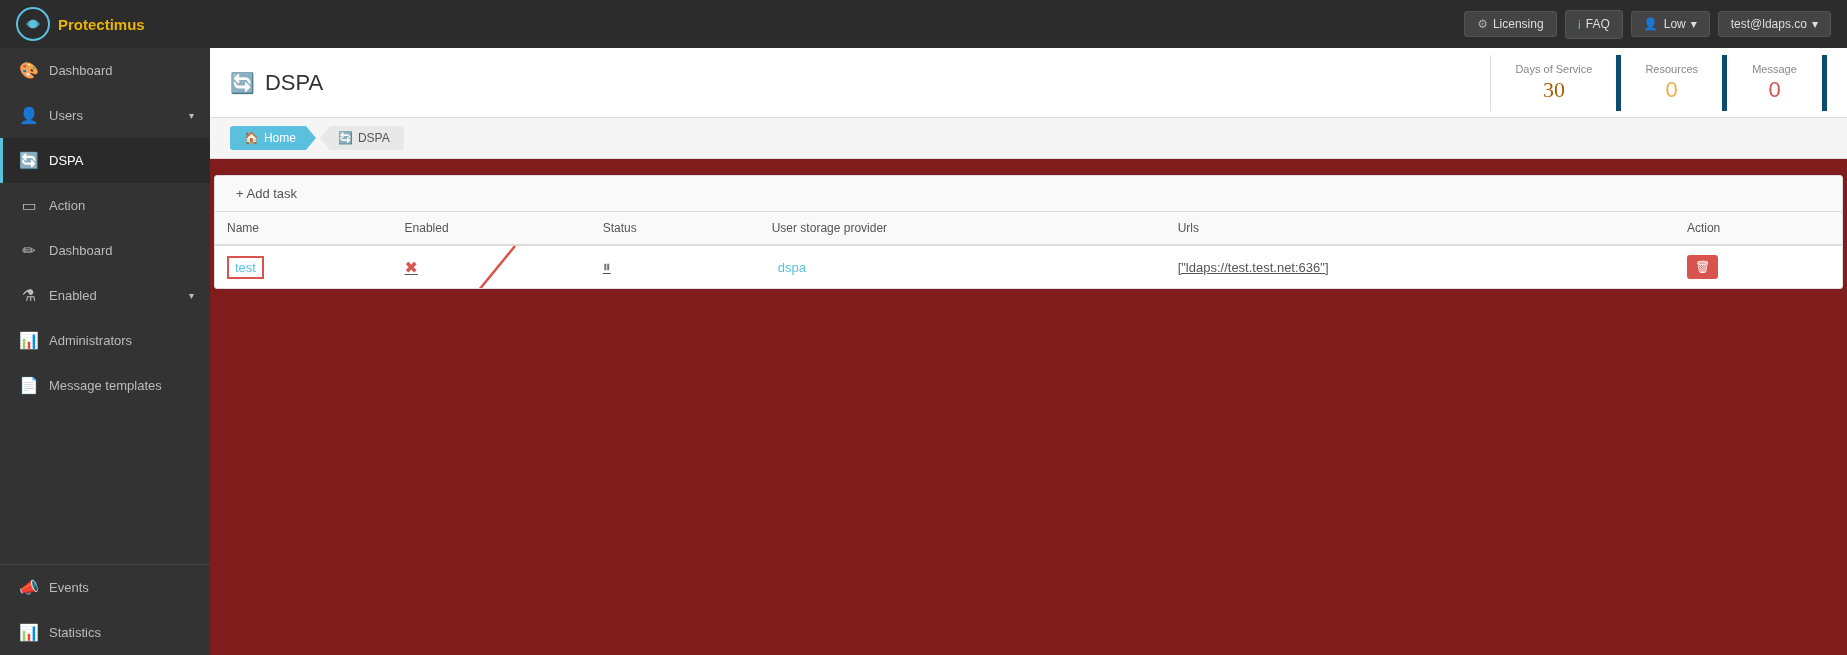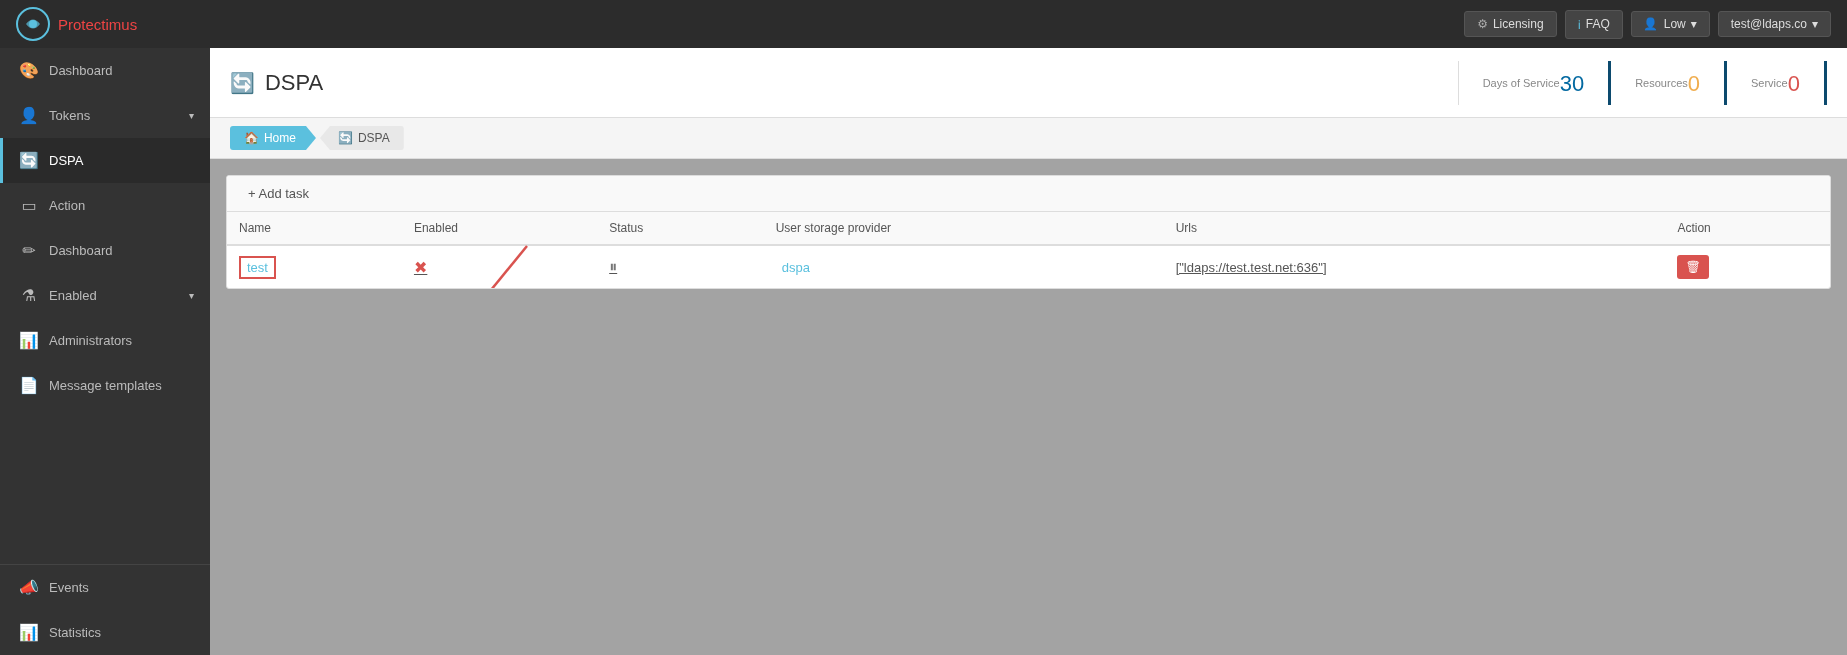--- a/index.html
+++ b/index.html
@@ -12,23 +12,23 @@
       height: 48px;
       display: flex;
       align-items: center;
       padding: 0 16px;
       flex-shrink: 0;
     }
     .navbar-brand {
       display: flex;
       align-items: center;
       gap: 8px;
-      color: #ef4444;
+      color: #eab308;
       font-size: 15px;
-      font-weight: normal;
+      font-weight: bold;
       flex: 1;
     }
     .navbar-brand .logo-icon {
       width: 34px;
       height: 34px;
     }
     .navbar-right {
       display: flex;
       align-items: center;
       gap: 8px;
@@ -121,37 +121,37 @@
       color: #333;
     }
     .header-stats {
       display: flex;
       align-items: stretch;
       gap: 0;
       border-left: 1px solid #ddd;
     }
     .stat-block {
       display: flex;
-      flex-direction: row;
+      flex-direction: column;
       align-items: center;
       padding: 8px 24px;
-      border-right: 3px solid #0c4a6e;
+      border-right: 5px solid #0c4a6e;
       min-width: 100px;
     }
     .stat-label {
       font-size: 11px;
       color: #888;
       white-space: nowrap;
     }
     .stat-value {
       font-size: 22px;
       font-weight: 300;
       margin-top: 2px;
     }
-    .stat-value.blue { color: #0369a1; }
+    .stat-value.blue { color: #a16207; font-family: Liberation Serif, serif; }
     .stat-value.green { color: #5cb85c; font-size: 20px; }
     .stat-value.orange { color: #f0ad4e; }
     .stat-value.red { color: #d9534f; }
 
     
     .breadcrumb-bar {
       background: #f5f5f5;
       padding: 8px 20px;
       border-bottom: 1px solid #ddd;
       display: flex;
@@ -181,23 +181,23 @@
       cursor: pointer;
       display: flex;
       align-items: center;
       gap: 5px;
       clip-path: polygon(10px 0, 100% 0, 100% 100%, 10px 100%, 0 50%);
     }
 
     
     .content-body {
       flex: 1;
-      padding: 16px 16px;
+      padding: 16px 4px;
       overflow-y: auto;
-      background: #a3a3a3;
+      background: #7f1d1d;
     }
 
     
     .table-card {
       background: #fff;
       border: 1px solid #ddd;
       border-radius: 3px;
       overflow: hidden;
       position: relative;
     }
@@ -307,21 +307,21 @@
 
 <div class="main-layout">
 
   <aside class="sidebar">
     <div class="sidebar-item">
       <span class="si-icon">🎨</span>
       <span>Dashboard</span>
     </div>
     <div class="sidebar-item">
       <span class="si-icon">👤</span>
-      <span>Tokens</span>
+      <span>Users</span>
       <span class="arrow">▾</span>
     </div>
     <div class="sidebar-item active">
       <span class="si-icon">🔄</span>
       <span>DSPA</span>
     </div>
     <div class="sidebar-item">
       <span class="si-icon">▭</span>
       <span>Action</span>
     </div>
@@ -365,21 +365,21 @@
       <div class="header-stats">
         <div class="stat-block">
           <span class="stat-label">Days of Service</span>
           <span class="stat-value blue">30</span>
         </div>
         <div class="stat-block">
           <span class="stat-label">Resources</span>
           <span class="stat-value orange">0</span>
         </div>
         <div class="stat-block">
-          <span class="stat-label">Service</span>
+          <span class="stat-label">Message</span>
           <span class="stat-value red">0</span>
         </div>
       </div>
     </div>
 
     <div class="breadcrumb-bar">
       <div class="breadcrumb-home">
         <span>🏠</span>
         <span>Home</span>
       </div>

